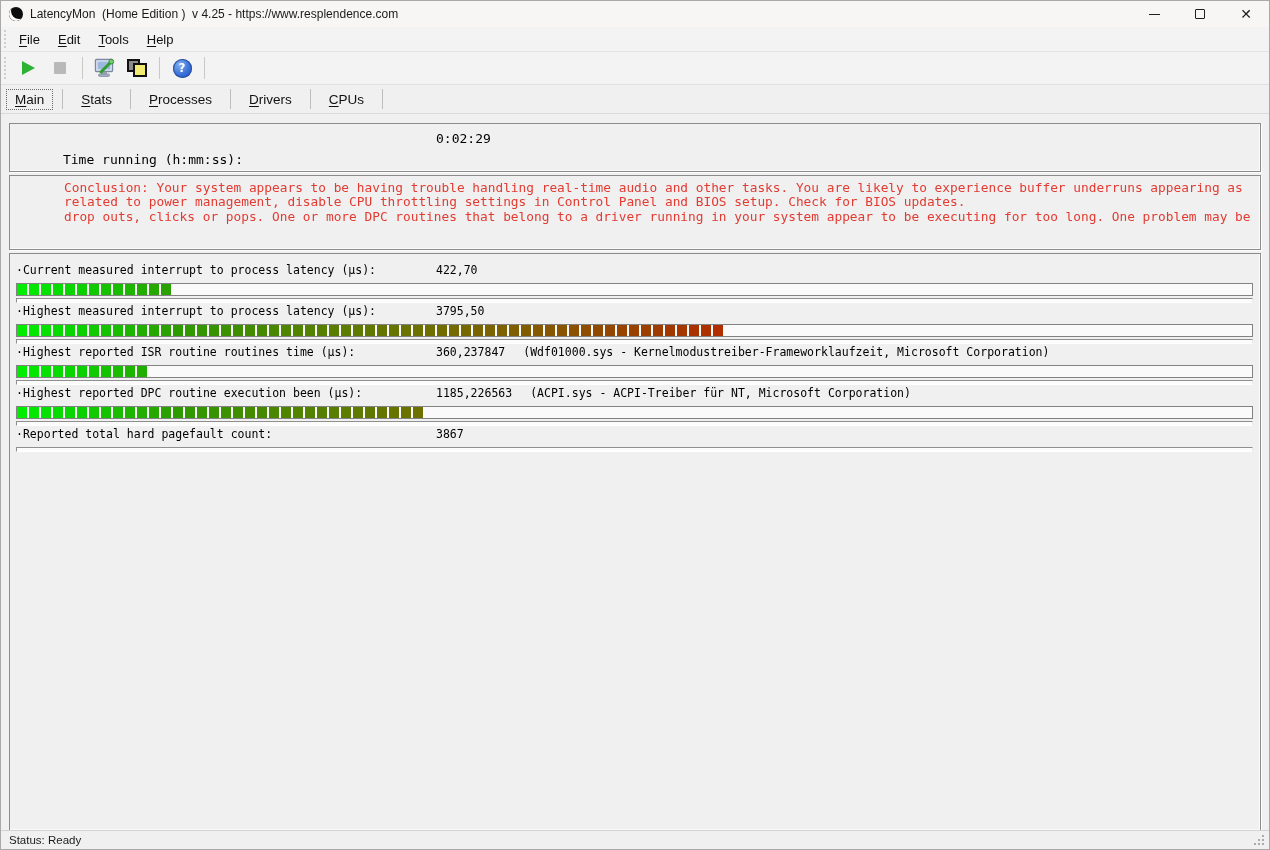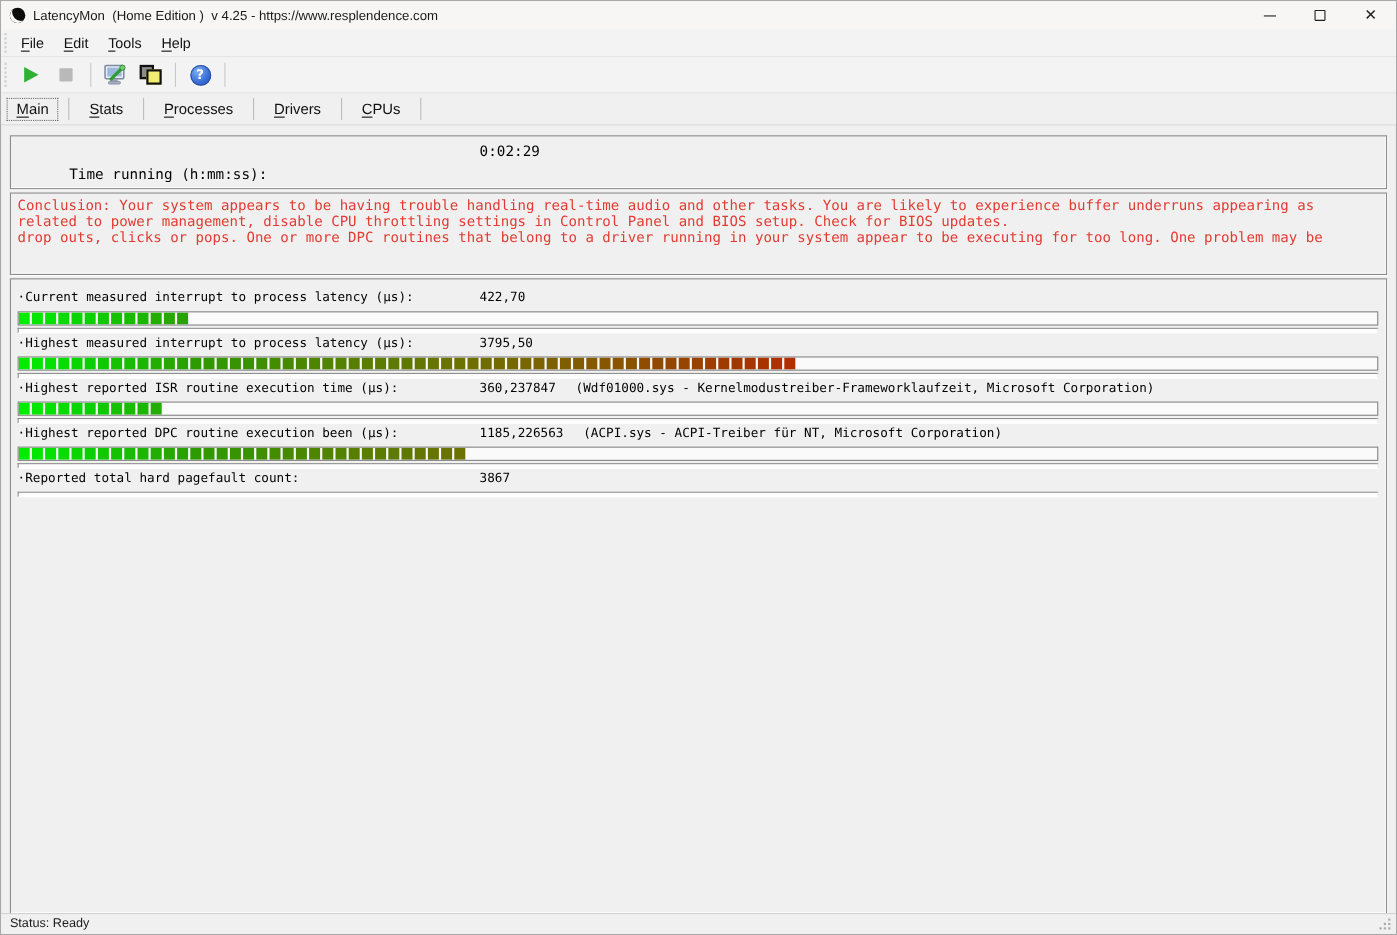--- a/index.html
+++ b/index.html
@@ -101,21 +101,21 @@
     box-shadow: inset -1px -1px 0 #fbfbfb, 1px 1px 0 #ffffff;
   }
   .mono { font-family:"DejaVu Sans Mono", monospace; color:#000; }
 
   #panel-analysis { top:122px; height:49px; padding:4px 6px 0 6px; }
   #panel-analysis .aline { position:relative; font-size:13px; line-height:21px; white-space:pre; }
   .colval { position:absolute; left:420px; top:0; }
 
   #panel-conclusion { top:174px; height:75px; padding:5px 6px 0 6px; }
   #panel-conclusion .cline {
-    font-size:12.8px; line-height:14.4px; white-space:pre; color:var(--conclusion-red,#e23b32);
+    font-size:12.8px; line-height:14.4px; white-space:pre; color:var(--conclusion-red,#e23b32);margin-left:48px;
   }
 
   #panel-main { top:252px; height:578px; padding:8px 7px 0 6px; }
   .m-row { }
   .m-line { position:relative; height:16px; line-height:16px; font-size:11.5px; white-space:pre; margin-bottom:5px; }
   .m-info { margin-left:18px; }
   .bar {
     height:13px; border:1px solid #828282; background:#fafafa;
     font-size:0; white-space:nowrap; overflow:hidden; margin-bottom:2px;
   }
@@ -230,21 +230,21 @@
         <div class="m-line mono"><span>·</span><span>Current measured interrupt to process latency (µs):</span><span class="colval"><span>422,70</span></span></div>
         <div class="bar"><span class="seg" style="background: rgb(1, 237, 0);"></span><span class="seg" style="background: rgb(3, 231, 0);"></span><span class="seg" style="background: rgb(5, 225, 0);"></span><span class="seg" style="background: rgb(7, 220, 0);"></span><span class="seg" style="background: rgb(9, 214, 0);"></span><span class="seg" style="background: rgb(11, 208, 0);"></span><span class="seg" style="background: rgb(16, 201, 0);"></span><span class="seg" style="background: rgb(20, 194, 0);"></span><span class="seg" style="background: rgb(24, 188, 0);"></span><span class="seg" style="background: rgb(28, 181, 0);"></span><span class="seg" style="background: rgb(33, 174, 0);"></span><span class="seg" style="background: rgb(37, 168, 0);"></span><span class="seg" style="background: rgb(41, 161, 0);"></span></div>
         <div class="thinbar"></div>
       </div>
       <div class="m-row">
         <div class="m-line mono"><span>·</span><span>Highest measured interrupt to process latency (µs):</span><span class="colval"><span>3795,50</span></span></div>
         <div class="bar"><span class="seg" style="background: rgb(1, 237, 0);"></span><span class="seg" style="background: rgb(3, 231, 0);"></span><span class="seg" style="background: rgb(5, 225, 0);"></span><span class="seg" style="background: rgb(7, 220, 0);"></span><span class="seg" style="background: rgb(9, 214, 0);"></span><span class="seg" style="background: rgb(11, 208, 0);"></span><span class="seg" style="background: rgb(16, 201, 0);"></span><span class="seg" style="background: rgb(20, 194, 0);"></span><span class="seg" style="background: rgb(24, 188, 0);"></span><span class="seg" style="background: rgb(28, 181, 0);"></span><span class="seg" style="background: rgb(33, 174, 0);"></span><span class="seg" style="background: rgb(37, 168, 0);"></span><span class="seg" style="background: rgb(41, 161, 0);"></span><span class="seg" style="background: rgb(45, 155, 0);"></span><span class="seg" style="background: rgb(49, 152, 0);"></span><span class="seg" style="background: rgb(52, 150, 0);"></span><span class="seg" style="background: rgb(56, 147, 0);"></span><span class="seg" style="background: rgb(59, 145, 0);"></span><span class="seg" style="background: rgb(63, 142, 0);"></span><span class="seg" style="background: rgb(67, 140, 0);"></span><span class="seg" style="background: rgb(70, 137, 0);"></span><span class="seg" style="background: rgb(74, 135, 0);"></span><span class="seg" style="background: rgb(77, 133, 0);"></span><span class="seg" style="background: rgb(80, 131, 0);"></span><span class="seg" style="background: rgb(83, 129, 0);"></span><span class="seg" style="background: rgb(86, 127, 0);"></span><span class="seg" style="background: rgb(89, 125, 0);"></span><span class="seg" style="background: rgb(91, 124, 0);"></span><span class="seg" style="background: rgb(94, 122, 0);"></span><span class="seg" style="background: rgb(97, 120, 0);"></span><span class="seg" style="background: rgb(100, 118, 0);"></span><span class="seg" style="background: rgb(103, 117, 0);"></span><span class="seg" style="background: rgb(106, 115, 0);"></span><span class="seg" style="background: rgb(108, 113, 0);"></span><span class="seg" style="background: rgb(111, 111, 0);"></span><span class="seg" style="background: rgb(113, 108, 0);"></span><span class="seg" style="background: rgb(116, 106, 0);"></span><span class="seg" style="background: rgb(118, 104, 0);"></span><span class="seg" style="background: rgb(120, 101, 0);"></span><span class="seg" style="background: rgb(122, 99, 0);"></span><span class="seg" style="background: rgb(125, 96, 0);"></span><span class="seg" style="background: rgb(127, 94, 0);"></span><span class="seg" style="background: rgb(129, 91, 0);"></span><span class="seg" style="background: rgb(132, 89, 0);"></span><span class="seg" style="background: rgb(134, 86, 0);"></span><span class="seg" style="background: rgb(136, 84, 0);"></span><span class="seg" style="background: rgb(139, 81, 0);"></span><span class="seg" style="background: rgb(142, 77, 0);"></span><span class="seg" style="background: rgb(144, 74, 0);"></span><span class="seg" style="background: rgb(147, 71, 0);"></span><span class="seg" style="background: rgb(150, 68, 0);"></span><span class="seg" style="background: rgb(152, 65, 0);"></span><span class="seg" style="background: rgb(155, 62, 0);"></span><span class="seg" style="background: rgb(157, 59, 0);"></span><span class="seg" style="background: rgb(161, 56, 0);"></span><span class="seg" style="background: rgb(165, 54, 0);"></span><span class="seg" style="background: rgb(169, 51, 0);"></span><span class="seg" style="background: rgb(173, 49, 0);"></span><span class="seg" style="background: rgb(177, 46, 0);"></span></div>
         <div class="thinbar"></div>
       </div>
       <div class="m-row">
-        <div class="m-line mono"><span>·</span><span>Highest reported ISR routine execution time (µs):</span><span class="colval"><span>360,237847</span><span class="m-info">(Wdf01000.sys - Kernelmodustreiber-Frameworklaufzeit, Microsoft Corporation)</span></span></div>
+        <div class="m-line mono"><span>·</span><span>Highest reported ISR routine routines time (µs):</span><span class="colval"><span>360,237847</span><span class="m-info">(Wdf01000.sys - Kernelmodustreiber-Frameworklaufzeit, Microsoft Corporation)</span></span></div>
         <div class="bar"><span class="seg" style="background: rgb(1, 237, 0);"></span><span class="seg" style="background: rgb(3, 231, 0);"></span><span class="seg" style="background: rgb(5, 225, 0);"></span><span class="seg" style="background: rgb(7, 220, 0);"></span><span class="seg" style="background: rgb(9, 214, 0);"></span><span class="seg" style="background: rgb(11, 208, 0);"></span><span class="seg" style="background: rgb(16, 201, 0);"></span><span class="seg" style="background: rgb(20, 194, 0);"></span><span class="seg" style="background: rgb(24, 188, 0);"></span><span class="seg" style="background: rgb(28, 181, 0);"></span><span class="seg" style="background: rgb(33, 174, 0);"></span></div>
         <div class="thinbar"></div>
       </div>
       <div class="m-row">
         <div class="m-line mono"><span>·</span><span>Highest reported DPC routine execution been (µs):</span><span class="colval"><span>1185,226563</span><span class="m-info">(ACPI.sys - ACPI-Treiber für NT, Microsoft Corporation)</span></span></div>
         <div class="bar"><span class="seg" style="background: rgb(1, 237, 0);"></span><span class="seg" style="background: rgb(3, 231, 0);"></span><span class="seg" style="background: rgb(5, 225, 0);"></span><span class="seg" style="background: rgb(7, 220, 0);"></span><span class="seg" style="background: rgb(9, 214, 0);"></span><span class="seg" style="background: rgb(11, 208, 0);"></span><span class="seg" style="background: rgb(16, 201, 0);"></span><span class="seg" style="background: rgb(20, 194, 0);"></span><span class="seg" style="background: rgb(24, 188, 0);"></span><span class="seg" style="background: rgb(28, 181, 0);"></span><span class="seg" style="background: rgb(33, 174, 0);"></span><span class="seg" style="background: rgb(37, 168, 0);"></span><span class="seg" style="background: rgb(41, 161, 0);"></span><span class="seg" style="background: rgb(45, 155, 0);"></span><span class="seg" style="background: rgb(49, 152, 0);"></span><span class="seg" style="background: rgb(52, 150, 0);"></span><span class="seg" style="background: rgb(56, 147, 0);"></span><span class="seg" style="background: rgb(59, 145, 0);"></span><span class="seg" style="background: rgb(63, 142, 0);"></span><span class="seg" style="background: rgb(67, 140, 0);"></span><span class="seg" style="background: rgb(70, 137, 0);"></span><span class="seg" style="background: rgb(74, 135, 0);"></span><span class="seg" style="background: rgb(77, 133, 0);"></span><span class="seg" style="background: rgb(80, 131, 0);"></span><span class="seg" style="background: rgb(83, 129, 0);"></span><span class="seg" style="background: rgb(86, 127, 0);"></span><span class="seg" style="background: rgb(89, 125, 0);"></span><span class="seg" style="background: rgb(91, 124, 0);"></span><span class="seg" style="background: rgb(94, 122, 0);"></span><span class="seg" style="background: rgb(97, 120, 0);"></span><span class="seg" style="background: rgb(100, 118, 0);"></span><span class="seg" style="background: rgb(103, 117, 0);"></span><span class="seg" style="background: rgb(106, 115, 0);"></span><span class="seg" style="background: rgb(108, 113, 0);"></span></div>
         <div class="thinbar"></div>
       </div>
       <div class="m-row">
         <div class="m-line mono"><span>·</span><span>Reported total hard pagefault count:</span><span class="colval"><span>3867</span></span></div>

